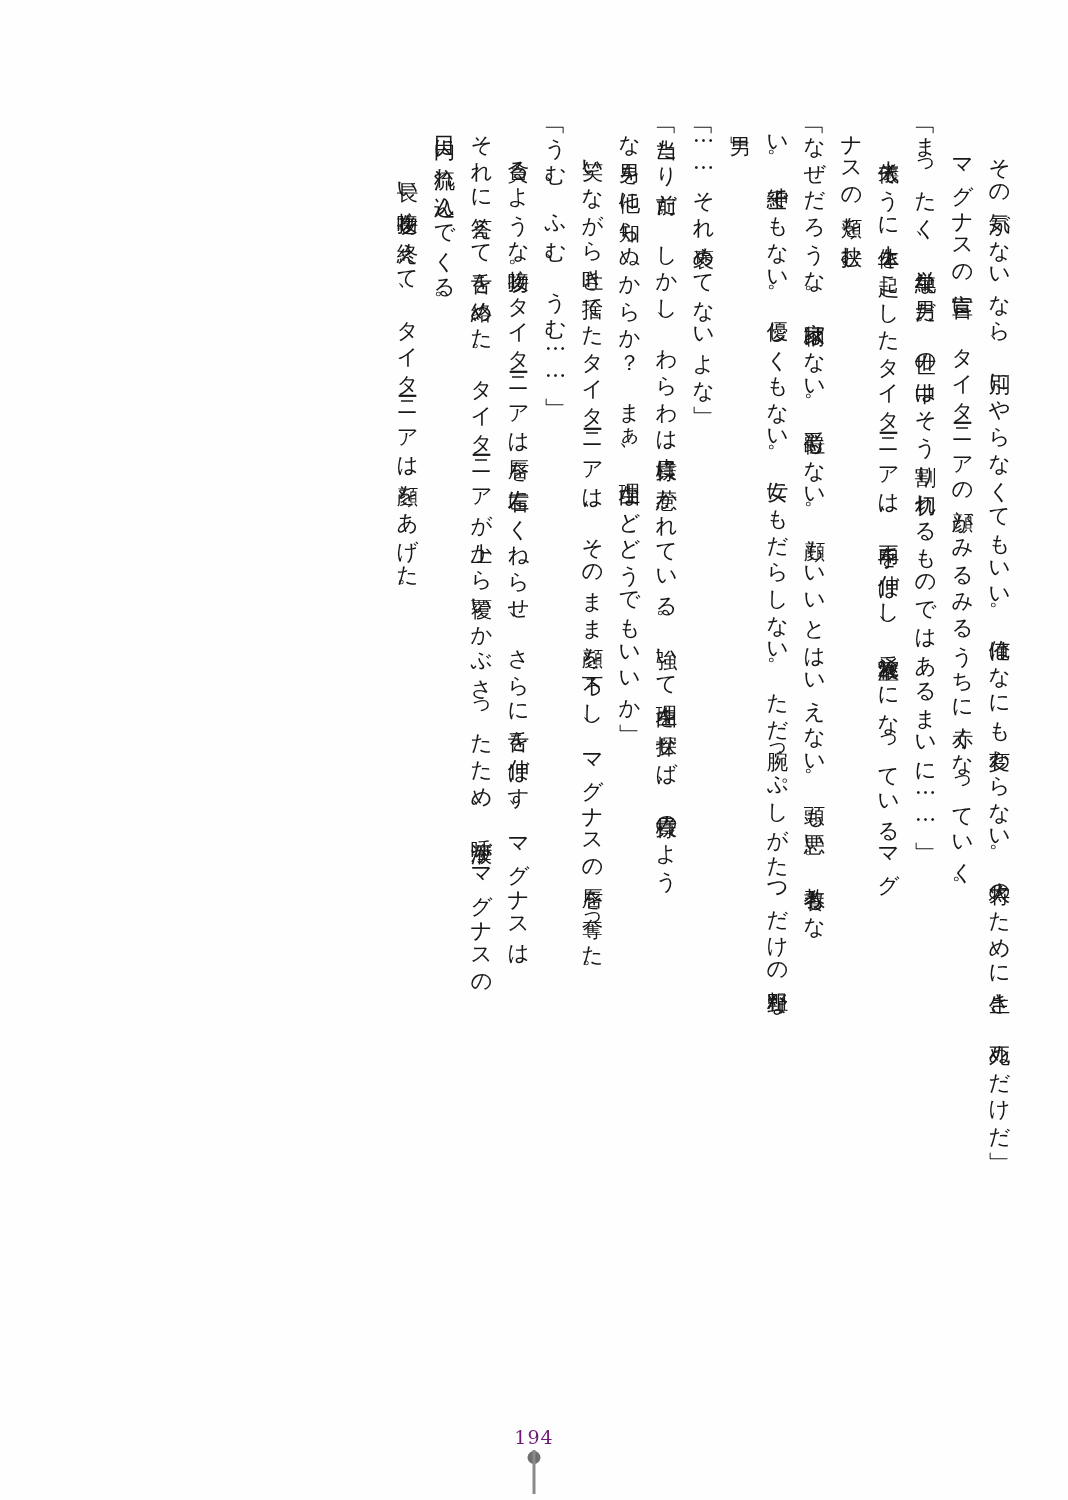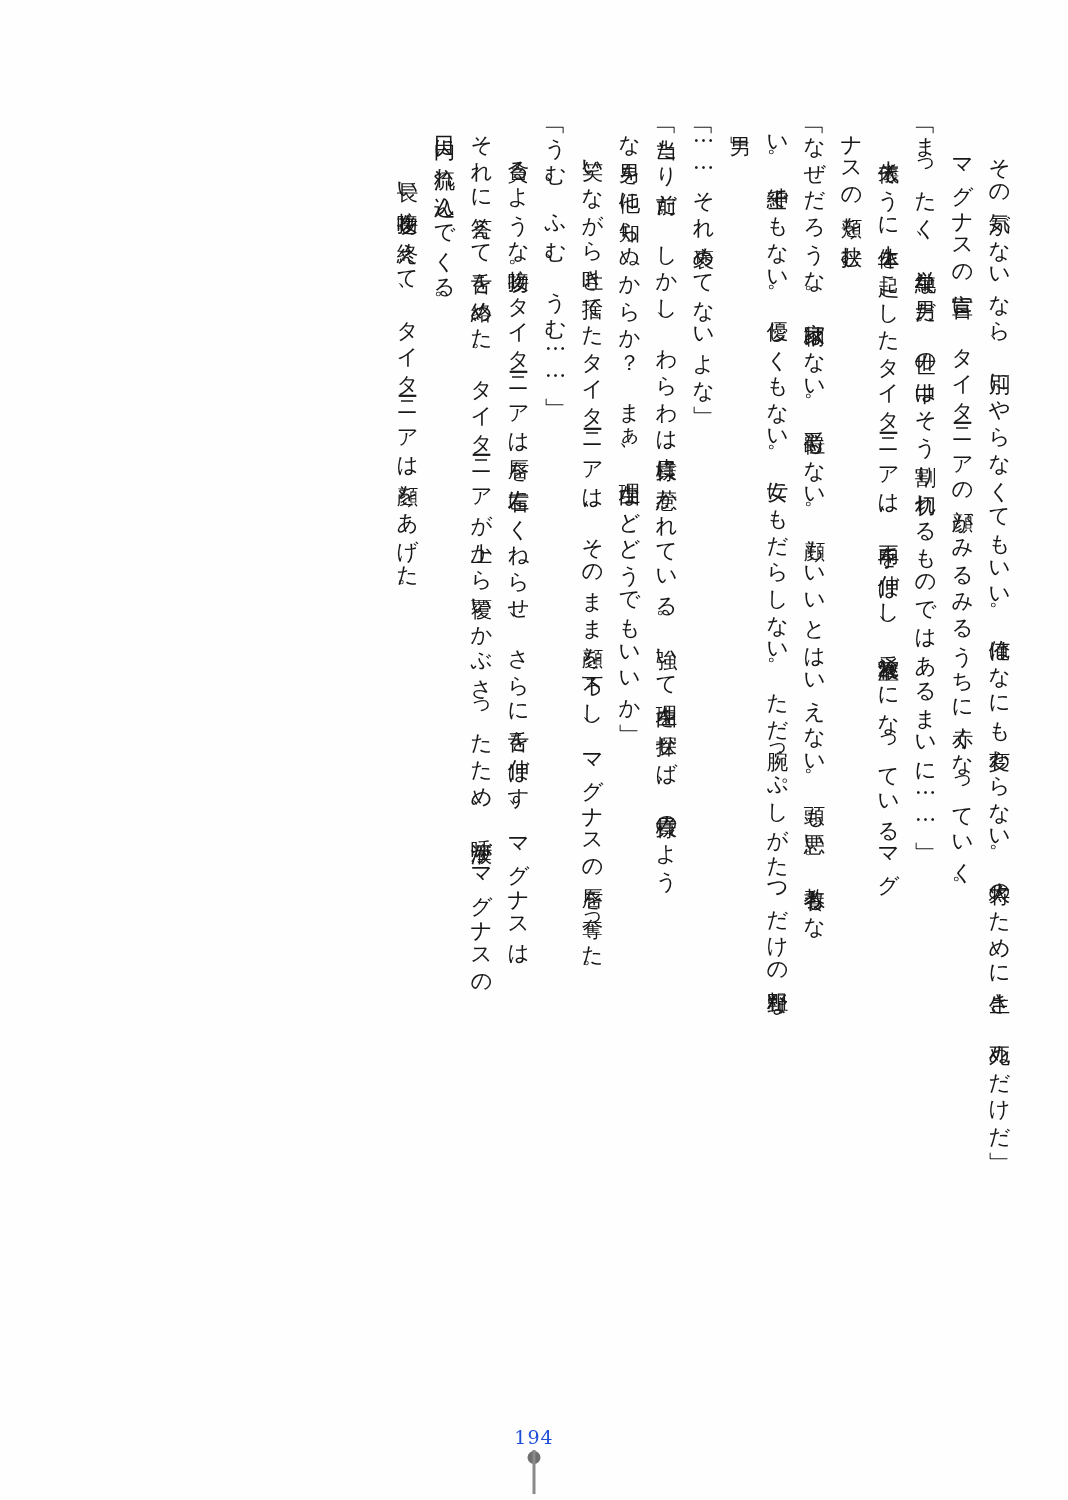--- a/index.html
+++ b/index.html
@@ -50,21 +50,21 @@
   .indent {
     padding-top: 22px;
   }
   .page-number {
     position: absolute;
     left: 0;
     right: 0;
     bottom: 52px;
     text-align: center;
     font-size: 19px;
-    color: #1d4ed8;
+    color: #701a75;
     font-family: "DejaVu Serif", "Liberation Serif", serif;
     letter-spacing: 1px;
   }
   .footer-mark {
     position: absolute;
     left: 50%;
     bottom: 6px;
     transform: translateX(-50%);
     width: 3px;
     height: 44px;

